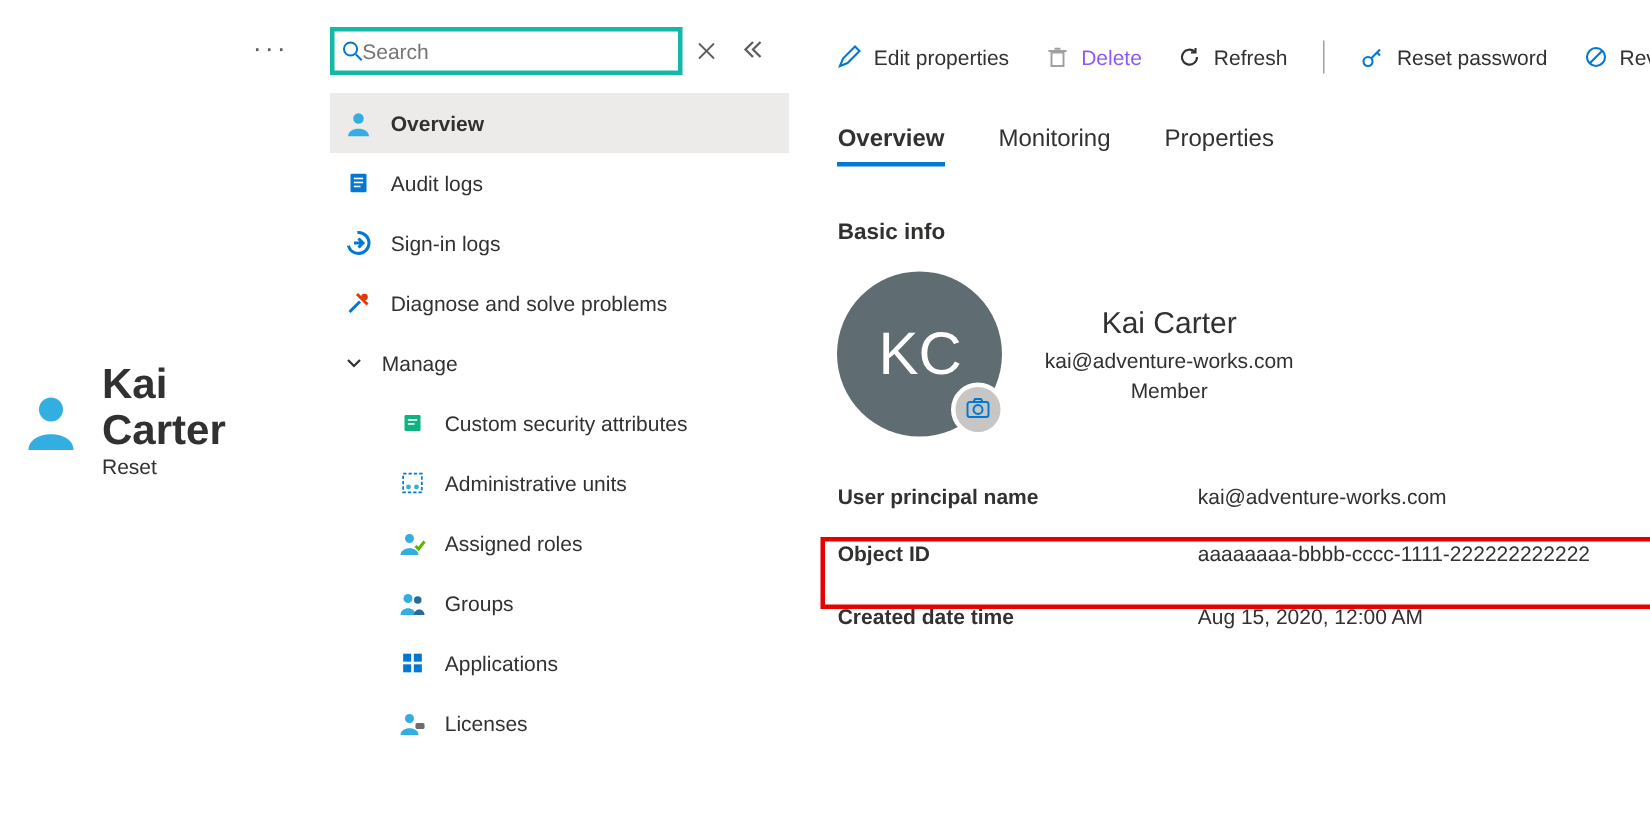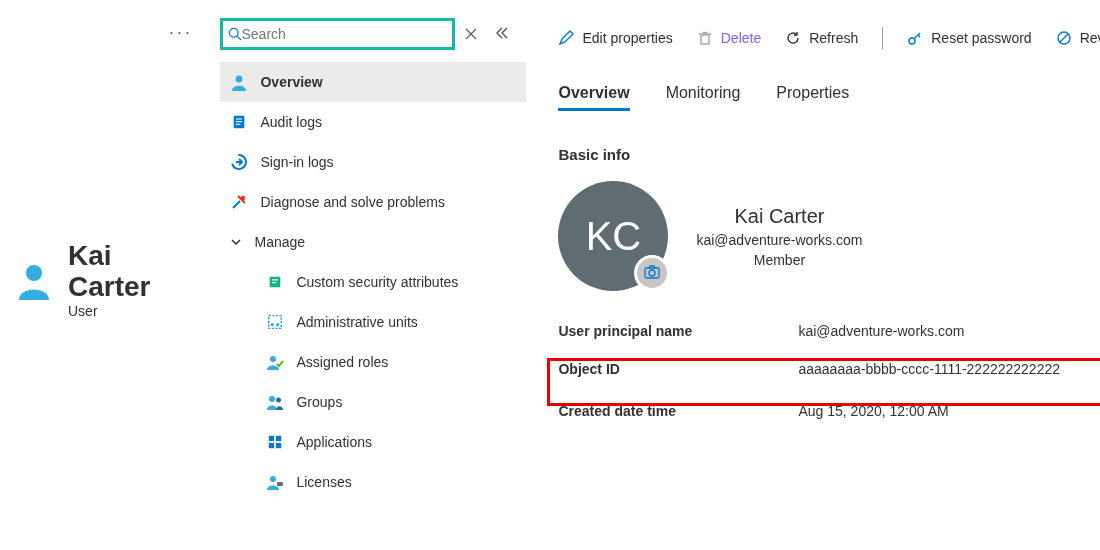--- a/index.html
+++ b/index.html
@@ -119,21 +119,21 @@
 
   <div class="page-header">
     <div class="user-big-icon">
       <svg viewBox="0 0 40 40" width="40" height="40">
         <circle cx="20" cy="13" r="8" fill="#33aee0"></circle>
         <path d="M5 40 C5 26 35 26 35 40 Z" fill="#33aee0"></path>
       </svg>
     </div>
     <div class="titles">
       <h1>Kai Carter</h1>
-      <div class="subtitle">User</div>
+      <div class="subtitle">Reset</div>
     </div>
     <div class="more">···</div>
   </div>
 
   <div class="body">
 
     <div class="sidebar">
       <div class="search-row">
         <div class="search-wrap">
           <svg width="14" height="14" viewBox="0 0 16 16">

